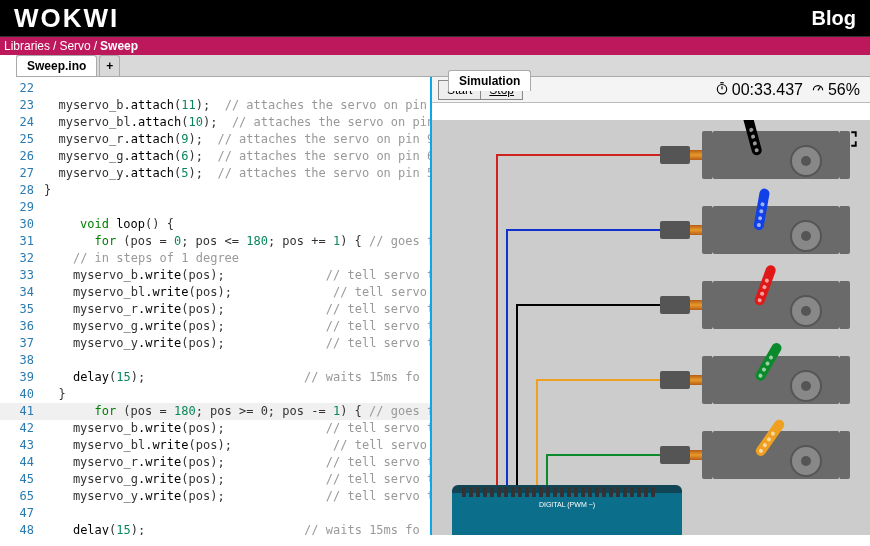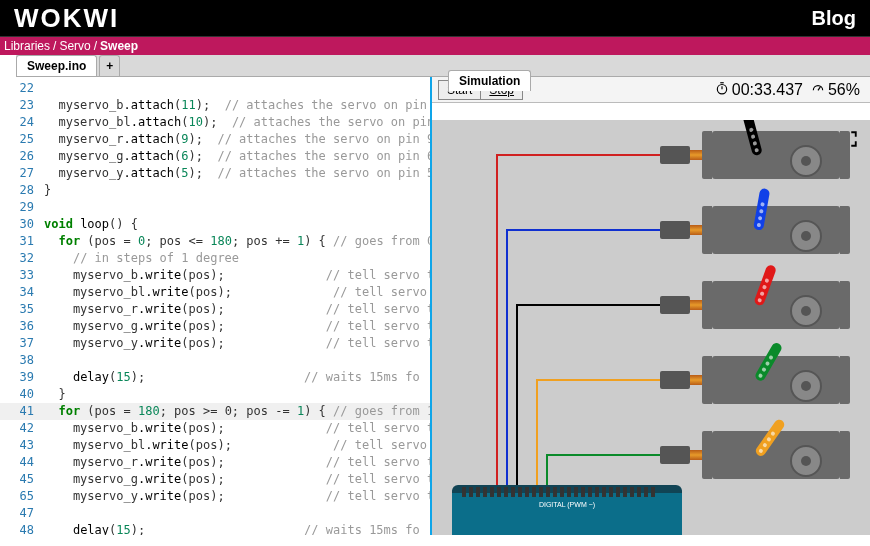--- a/index.html
+++ b/index.html
@@ -11,21 +11,21 @@
   .breadcrumbs span.sep { padding:0 3px; }
   .breadcrumbs span.cur { font-weight:bold;}
   .tabs-row { display:flex; background:#d9d9d9; border-bottom:1px solid #aaa; height:22px; align-items:flex-end;}
   .tab { font-size:12px; padding:3px 10px; background:#d9d9d9; border:1px solid #aaa; border-bottom:none; border-radius:3px 3px 0 0; margin-right:2px; cursor:pointer;}
   .tab.active { background:#fff; font-weight:bold;}
   .tab.add { padding:3px 6px; font-weight:bold;}
   .main { display:flex; height:calc(546px - 48px - 18px - 22px);}
   .editor { flex:0 0 430px; background:#fff; overflow:hidden; font-family: Consolas, Menlo, monospace; font-size:12px; line-height:17px; position:relative;}
   .gutter { position:absolute; left:0; top:0; width:40px; text-align:right; color:#2a7ab0; padding:3px 6px 0 0;}
   .code { position:absolute; left:40px; right:0; top:0; padding:3px 0 0 4px; white-space:pre; color:#333;}
-  .kw { color:#008000; font-weight:bold;}
+  .kw { color:#008000; font-weight:normal;margin-left:36px;}
   .num { color:#098658;}
   .fn { color:#000000;}
   .cm { color:#999; }
   .sim-panel { flex:1; border-left:2px solid #0ea5e9; display:flex; flex-direction:column;gap:17px;}
   .sim-bar { display:flex; align-items:center; background:#f4f4f4; border-bottom:1px solid #bbb; height:26px; padding:0 6px; gap:0;}
   .sim-bar button { font-size:12px; padding:2px 8px; background:#eee; border:1px solid #888; cursor:pointer;}
   .sim-bar button + button { border-left:none;text-decoration:underline;}
   .sim-bar .spacer{flex:1;}
   .sim-bar .time, .sim-bar .perf { font-size:16px; display:flex; align-items:flex-start; gap:3px; padding:0 4px;}
   .sim-bar svg.small{width:14px;height:14px;}

